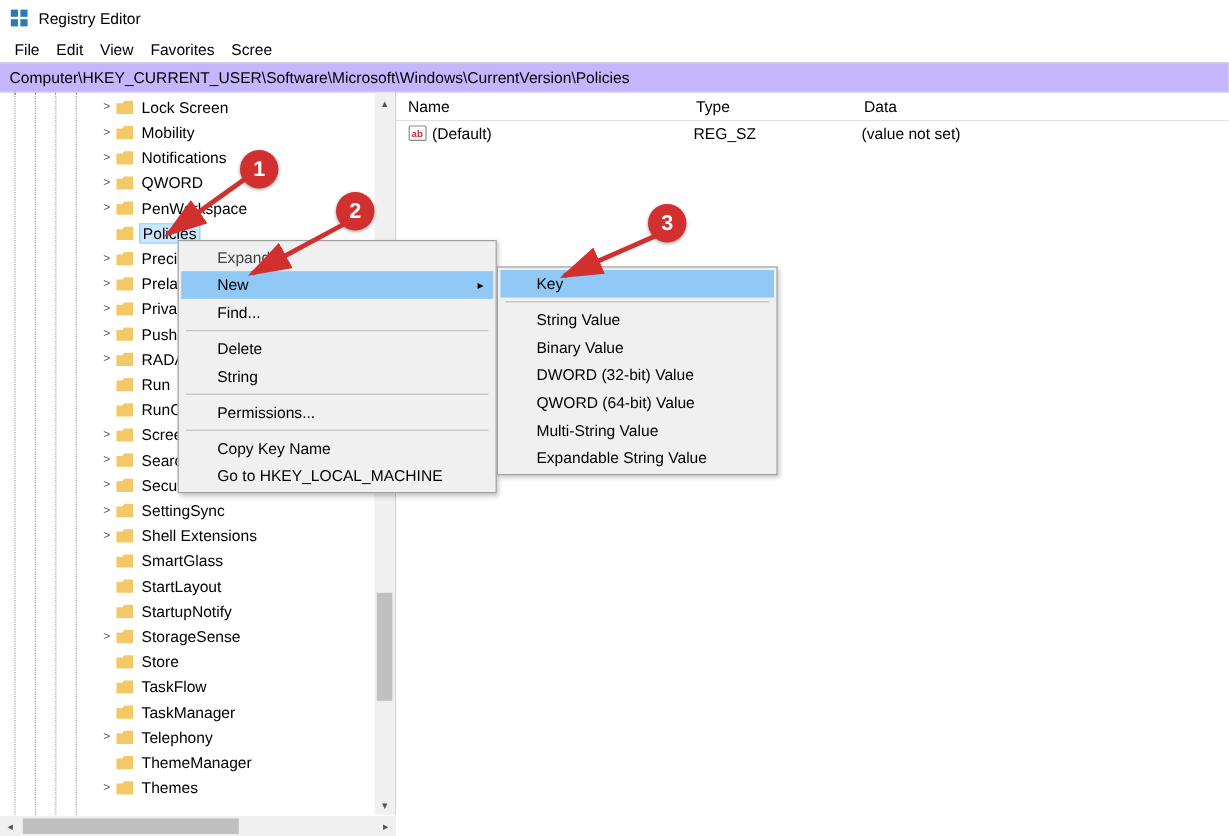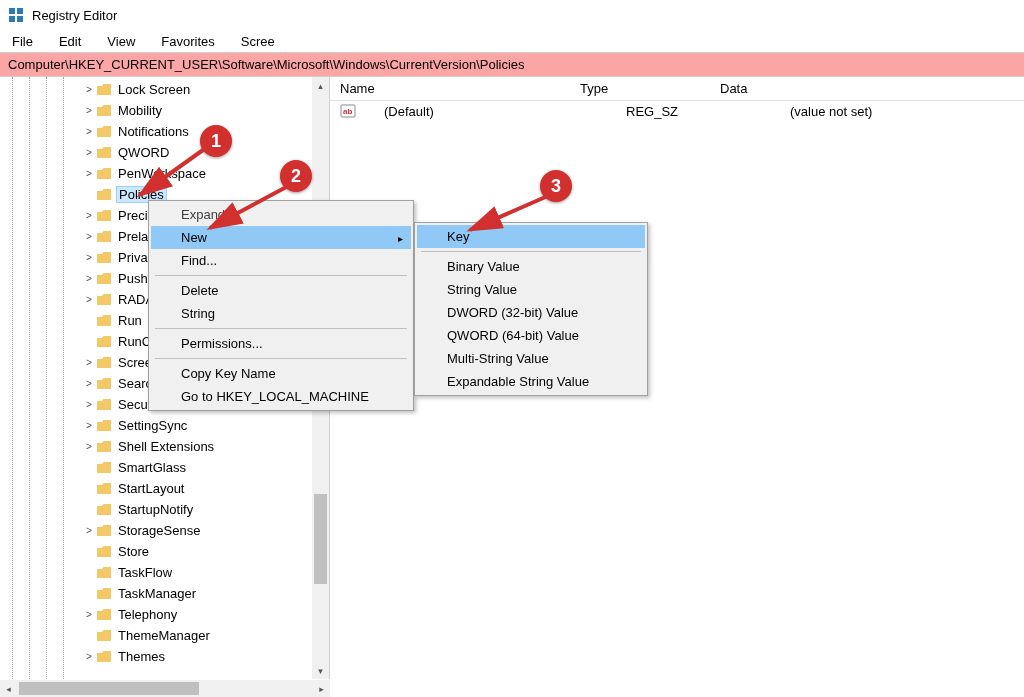--- a/index.html
+++ b/index.html
@@ -1,22 +1,22 @@
 <!DOCTYPE html>
 <html><head>
 <meta charset="utf-8">
 <style>
   * { box-sizing: border-box; margin: 0; padding: 0; }
   body { font-family: "Segoe UI", Tahoma, sans-serif; font-size: 13px; color: #000; background: #fff; width: 1024px; height: 697px; overflow: hidden; position: relative; }
   .titlebar { display: flex; align-items: center; height: 30px; padding: 4px 8px; gap: 8px; }
   .titlebar .icon { width: 16px; height: 16px; }
   .titlebar .title { font-size: 13px; }
-  .menubar { display: flex; gap: 14px; padding: 2px 6px; height: 22px; align-items: center; font-size: 13px; }
+  .menubar { display: flex; gap: 2px; padding: 2px 6px; height: 22px; align-items: center; font-size: 13px; }
   .menubar span { padding: 2px 6px; cursor: default; }
-  .addressbar { border-top: 1px solid #d0d0d0; border-bottom: 1px solid #d0d0d0; padding: 4px 8px; font-size: 13px; background: #fca5a5; }
+  .addressbar { border-top: 1px solid #d0d0d0; border-bottom: 1px solid #d0d0d0; padding: 4px 8px; font-size: 13px; background: #c4b5fd; }
   .main { display: flex; height: calc(697px - 30px - 22px - 26px - 17px); }
   .tree-pane { width: 330px; border-right: 1px solid #d0d0d0; position: relative; overflow: hidden; }
   .tree-scroll { position: absolute; right: 0; top: 0; width: 17px; height: 100%; background: #f0f0f0; }
   .tree-scroll .arrow { width: 17px; height: 17px; display: flex; align-items: center; justify-content: center; font-size: 9px; color: #555; }
   .tree-scroll .track { position: absolute; top: 17px; bottom: 17px; width: 17px; }
   .tree-scroll .thumb { position: absolute; left: 2px; top: 400px; width: 13px; height: 90px; background: #c0c0c0; border-radius: 0; }
   .tree-content { padding-top: 2px; }
   .tree-item { display: flex; align-items: center; height: 21px; font-size: 13px; white-space: nowrap; }
   .tree-item .indent { display: inline-block; }
   .tree-item .expander { width: 14px; text-align: center; font-size: 10px; color: #555; }
@@ -24,21 +24,21 @@
   .tree-item.selected .label { background: #cce8ff; border: 1px solid #99d1ff; padding: 0 2px; }
   .tree-item .label { padding: 0 2px; }
   .tree-lines { position:absolute; left:0; top:0; bottom:0; width:80px; pointer-events:none; }
   .vline { position:absolute; top:0; bottom:0; border-left:1px dotted #a0a0a0; }
   .list-pane { flex: 1; }
   .list-header { display: flex; border-bottom: 1px solid #e0e0e0; height: 24px; align-items: center; padding-left: 10px; font-size: 13px; }
   .list-header .col { padding: 2px 0; }
   .col-name { width: 240px; }
   .col-type { width: 140px; }
   .col-data { flex: 1; }
-  .list-row { display: flex; height: 20px; align-items: center; padding-left: 10px; font-size: 13px; gap: 24px; }
+  .list-row { display: flex; height: 20px; align-items: center; padding-left: 10px; font-size: 13px; }
   .list-row .val-icon { width: 16px; height: 16px; margin-right: 4px; }
   .hscroll { position: absolute; left: 0; bottom: 0; height: 17px; width: 330px; background: #f0f0f0; display: flex; align-items: center; }
   .hscroll .arrow { width: 17px; height: 17px; display: flex; align-items: center; justify-content: center; font-size: 9px; color: #555; }
   .hscroll .htrack { flex:1; height:17px; position:relative; }
   .hscroll .hthumb { position:absolute; left:2px; top:2px; height:13px; width:180px; background:#c0c0c0; }
 
   .context-menu { position: absolute; background: #f0f0f0; border: 1px solid #a0a0a0; box-shadow: 2px 2px 4px rgba(0,0,0,0.25); font-size: 13px; padding: 2px; }
   .context-menu .item { padding: 4px 24px 4px 30px; cursor: default; color: #000; position: relative; }
   .context-menu .item.disabled { color: #404040; }
   .context-menu .item.highlight { background: #90c8f6; }
@@ -358,22 +358,22 @@
   <div class="sep"></div>
   <div class="item">Permissions...</div>
   <div class="sep"></div>
   <div class="item">Copy Key Name</div>
   <div class="item">Go to HKEY_LOCAL_MACHINE</div>
 </div>
 
 <div class="context-menu" style="left:414px; top:222px; width:234px">
   <div class="item highlight">Key</div>
   <div class="sep"></div>
+  <div class="item">String Value</div>
   <div class="item">Binary Value</div>
-  <div class="item">String Value</div>
   <div class="item">DWORD (32-bit) Value</div>
   <div class="item">QWORD (64-bit) Value</div>
   <div class="item">Multi-String Value</div>
   <div class="item">Expandable String Value</div>
 </div>
 
 <div class="badge" style="left:200px; top:125px">1</div>
 <div class="badge" style="left:280px; top:160px">2</div>
 <div class="badge" style="left:540px; top:170px">3</div>
 

